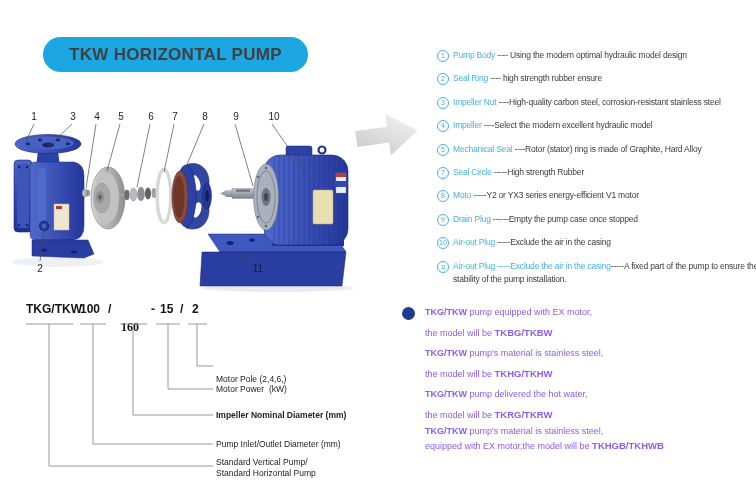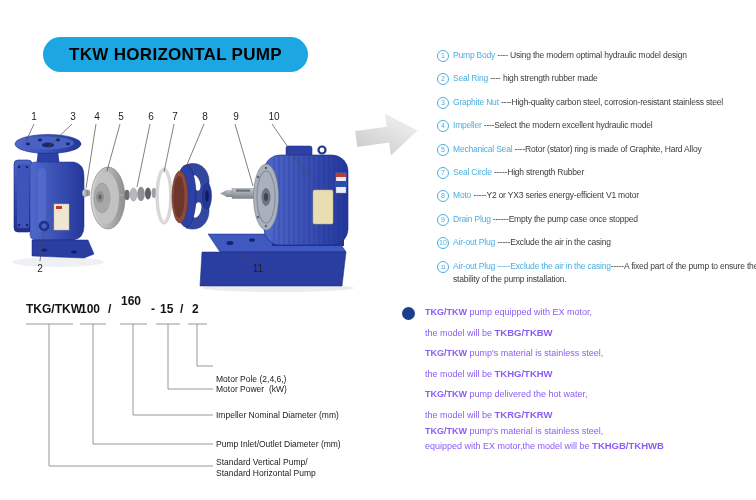--- a/index.html
+++ b/index.html
@@ -6,21 +6,21 @@
   .page{position:relative;width:756px;height:500px;background:#ffffff;overflow:hidden;
         font-family:"Liberation Sans",sans-serif;}
 
   
   .corner-deco{position:absolute;left:0;top:0;width:0;height:0;
 ыш    border-top:46px solid #f4f4f4;border-right:56px solid transparent;}
 
   
   .title-pill{position:absolute;left:43px;top:37px;width:265px;height:35px;
       background:#1ca6e2;border-radius:17.5px;display:flex;align-items:center;justify-content:center;}
-  .title-pill span{color:#000000;font-size:17px;font-weight:bold;letter-spacing:.3px;}
+  .title-pill span{color:#404040;font-size:17px;font-weight:bold;letter-spacing:.3px;}
 
   
   .diagram{position:absolute;left:0;top:98px;}
   .num-label{font-size:10px;fill:#1e1e1e;}
 
   
   .parts-list{position:absolute;left:420px;top:33px;width:336px;margin:16px;padding:0;list-style:none;}
   .parts-list li{position:relative;padding-left:17px;font-size:8.5px;letter-spacing:-0.2px;
       line-height:13px;height:13px;margin-bottom:10.4px;white-space:nowrap;color:#3c3c3c;}
   .parts-list li.wrap{white-space:normal;height:auto;margin-bottom:0;}
@@ -229,24 +229,24 @@
       <text class="num-label" x="40" y="174">2</text>
       <text class="num-label" x="258" y="174">11</text>
     </g>
   </svg>
 
   <ul class="parts-list">
     <li>
       <span class="cnum">1</span><span class="pname">Pump Body</span><span class="pdesc"> ---- Using the modern optimal hydraulic model design</span>
     </li>
     <li>
-      <span class="cnum">2</span><span class="pname">Seal Ring</span><span class="pdesc"> ---- high strength rubber made</span>
-    </li>
-    <li>
-      <span class="cnum">3</span><span class="pname">Graphite Nut</span><span class="pdesc"> ----High-quality carbon steel, corrosion-resistant stainless steel</span>
+      <span class="cnum">2</span><span class="pname">Seal Ring</span><span class="pdesc"> ---- high strength rubber ensure</span>
+    </li>
+    <li>
+      <span class="cnum">3</span><span class="pname">Impeller Nut</span><span class="pdesc"> ----High-quality carbon steel, corrosion-resistant stainless steel</span>
     </li>
     <li>
       <span class="cnum">4</span><span class="pname">Impeller</span><span class="pdesc"> ----Select the modern excellent hydraulic model</span>
     </li>
     <li>
       <span class="cnum">5</span><span class="pname">Mechanical Seal</span><span class="pdesc"> ----Rotor (stator) ring is made of Graphite, Hard Alloy</span>
     </li>
     <li>
       <span class="cnum">7</span><span class="pname">Seal Circle</span><span class="pdesc"> -----High strength Rubber</span>
     </li>
@@ -261,21 +261,21 @@
     </li>
     <li class="wrap">
       <span class="cnum two">11</span><span class="pname">Air-out Plug</span><span class="pdesc-blue"> -----Exclude the air in the casing</span><span class="pdesc">-----A fixed part of the pump to ensure the stability of the pump installation.</span>
     </li>
   </ul>
 
   <div>
     <span class="code-seg" style="left:26px;top:302px;">TKG/TKW</span>
     <span class="code-seg" style="left:80px;top:302px;">100</span>
     <span class="code-seg" style="left:108px;top:302px;">/</span>
-    <span class="code-seg" style="left:121px;top:294px;">160</span>
+    <span class="code-seg" style="left:121px;top:320px;font-family:Liberation Serif, serif;">160</span>
     <span class="code-seg" style="left:151px;top:302px;">-</span>
     <span class="code-seg" style="left:160px;top:302px;">15</span>
     <span class="code-seg" style="left:180px;top:302px;">/</span>
     <span class="code-seg" style="left:192px;top:302px;">2</span>
 
     <svg class="code-lines" width="220" height="162" viewBox="0 0 220 162">
       <g stroke="#8c8c8c" stroke-width="0.9" fill="none">
         <line x1="26" y1="6" x2="73" y2="6"></line>
         <line x1="80" y1="6" x2="106" y2="6"></line>
         <line x1="120" y1="6" x2="147" y2="6"></line>
@@ -289,21 +289,21 @@
         <line x1="49" y1="148" x2="213" y2="148"></line>
         <line x1="93" y1="126" x2="213" y2="126"></line>
         <line x1="133" y1="97" x2="213" y2="97"></line>
         <line x1="168" y1="71" x2="213" y2="71"></line>
         <line x1="197" y1="48" x2="213" y2="48"></line>
       </g>
     </svg>
 
     <span class="code-label" style="left:216px;top:374px;">Motor Pole (2,4,6,)</span>
     <span class="code-label ws-pre" style="left:216px;top:384px;">Motor Power  (kW)</span>
-    <span class="code-label" style="left:216px;top:410px;">Impeller Nominal Diameter (mm)</span>
+    <span class="code-label" style="left:216px;top:410px;font-weight:bold;">Impeller Nominal Diameter (mm)</span>
     <span class="code-label" style="left:216px;top:439px;">Pump Inlet/Outlet Diameter (mm)</span>
     <span class="code-label" style="left:216px;top:457px;line-height:10.5px;"><span>Standard Vertical Pump/</span><br><span>Standard Horizontal Pump</span></span>
   </div>
 
   <div class="variants">
     <span class="bullet"></span>
 
     <div class="vrow">
       <div class="vline"><b>TKG/TKW</b><span> pump equipped with EX motor,</span></div>
       <div class="vline"><span>the model will be </span><b class="vmodel">TKBG/TKBW</b></div>

